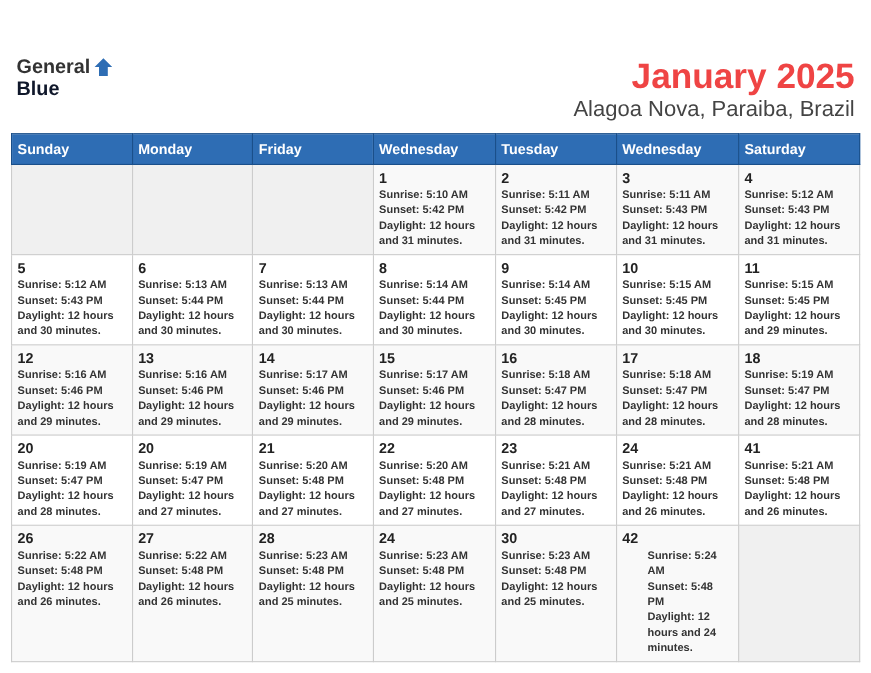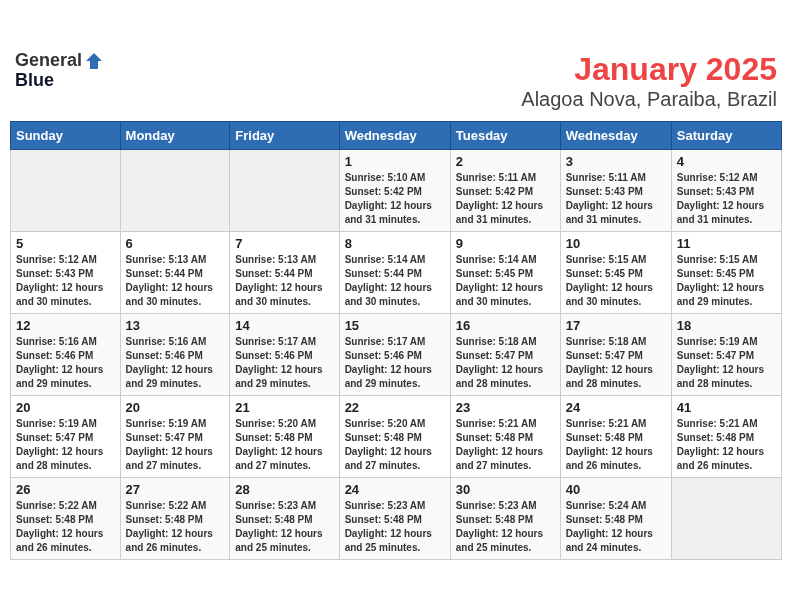--- a/index.html
+++ b/index.html
@@ -320,21 +320,21 @@
 Sunset: 5:48 PM
 Daylight: 12 hours and 25 minutes.</div>
         </td>
         <td>
           <span class="day-number">30</span>
           <div class="day-info" style="white-space: pre-line;">Sunrise: 5:23 AM
 Sunset: 5:48 PM
 Daylight: 12 hours and 25 minutes.</div>
         </td>
         <td>
-          <span class="day-number">40</span>
-          <div class="day-info" style="white-space: pre-line;">Sunrise: 5:24 AM
+          <span class="day-number">42</span>
+          <div class="day-info" style="white-space: pre-line; margin-left: 23px;">Sunrise: 5:24 AM
 Sunset: 5:48 PM
 Daylight: 12 hours and 24 minutes.</div>
         </td>
         <td class="empty-cell"></td>
       </tr>
     </tbody>
 </table>
 
 </body></html>

